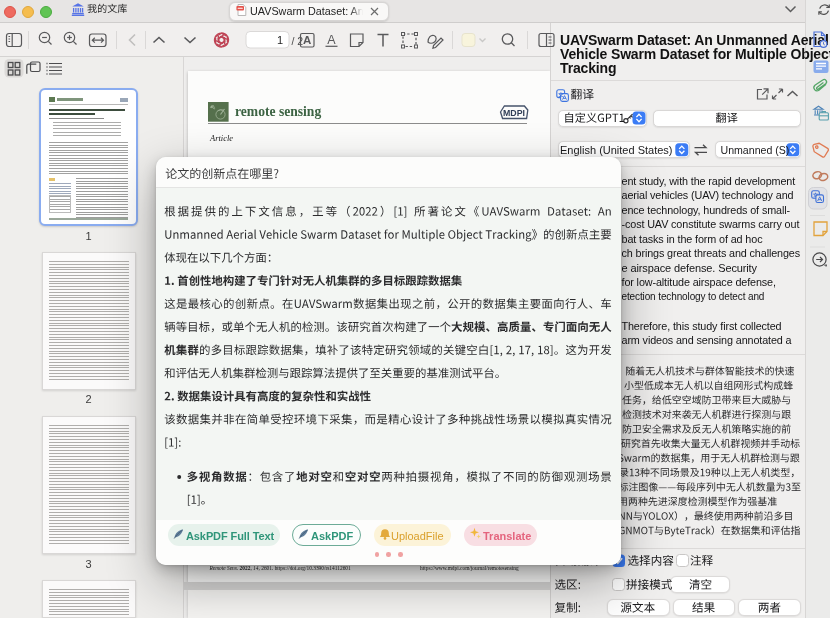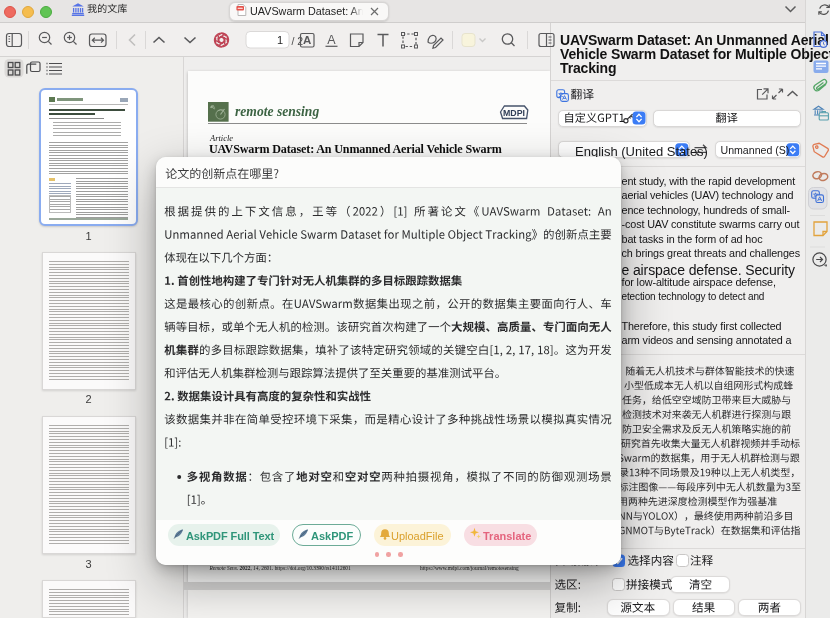--- a/index.html
+++ b/index.html
@@ -493,28 +493,27 @@
     <svg style="position:absolute;left:208.3px;top:101.5px;overflow:visible" width="21" height="20">
       <rect x="0" y="0" width="20.6" height="19.7" fill="#55704c"></rect>
       <g stroke="#aebfa6" fill="none" stroke-width="0.8" opacity="0.85">
         <path d="M3,4.5 l3.5,2.5 M5.2,3.2 l1.5,3.5"></path>
         <path d="M2.6,5.8 l2,-2.4" stroke-width="1.6"></path>
         <circle cx="12.5" cy="12.5" r="4.6"></circle>
         <path d="M9.5,9 a7,7 0 0 1 6,-1"></path>
         <path d="M12.5,12.5 l4,-5.5" stroke-width="1.1"></path>
       </g>
     </svg>
-    <div class="abs nw" style="left:235px;top:103.5px;font-family:'Liberation Serif',serif;font-style:italic;font-weight:bold;font-size:13.6px;color:#3c6343">remote sensing</div>
+    <div class="abs nw" style="left:235px;top:103.5px;font-family:'Liberation Serif',serif;font-weight:bold;font-size:13.6px;color:#3c6343">remote sensing</div>
     <svg style="position:absolute;left:499px;top:105px;overflow:visible" width="30" height="16">
       <path d="M3.5,1 h20 l4,4 v8.5 h-24 l-3,-6.5 z" fill="none" stroke="#46536b" stroke-width="1.3" transform="skewX(-8) translate(2,0)"></path>
       <text x="15" y="11" text-anchor="middle" font-size="8.8" font-weight="bold" fill="#2f3d56" font-family="Liberation Sans">MDPI</text>
     </svg>
     <div class="abs" style="left:208.3px;top:123.4px;width:319px;height:1px;background:#8c8c8c"></div>
     <div class="abs nw" style="left:210px;top:132.5px;font-family:'Liberation Serif',serif;font-style:italic;font-size:8.5px;color:#1c1c1c">Article</div>
-    <div class="abs nw" id="ptitle" style="left:209px;top:142px;font-family:'Liberation Serif',serif;font-weight:bold;font-size:12.1px;color:#0e0e0e;letter-spacing:-0.15px">UAVSwarm Dataset: An Unmanned Aerial Vehicle Swarm</div>
     <div class="abs nw" style="left:209px;top:155.2px;font-family:'Liberation Serif',serif;font-weight:bold;font-size:13.1px;color:#0e0e0e">Dataset for Multiple Object Tracking</div>
     <div class="abs nw" style="left:209.5px;top:564.8px;font-family:'Liberation Serif',serif;font-size:5.4px;color:#2a2a2a"><i>Remote Sens.</i> <b>2022</b>, <i>14</i>, 2601. https://doi.org/10.3390/rs14112601</div>
     <div class="abs nw" style="left:420px;top:564.8px;font-family:'Liberation Serif',serif;font-size:5.4px;color:#2a2a2a">https://www.mdpi.com/journal/remotesensing</div>
     <div class="abs nw" style="left:560px;top:32.5px;font-size:14px;font-weight:bold;color:#121212;line-height:14.1px;letter-spacing:-0.15px">UAVSwarm Dataset: An Unmanned Aerial<br>Vehicle Swarm Dataset for Multiple Object<br>Tracking</div>
     <div class="abs" style="left:551px;top:79.5px;width:254px;height:1px;background:#dcdad9"></div>
     <svg style="position:absolute;left:555.5px;top:88.5px;overflow:visible" width="14" height="14">
       <g fill="none" stroke="#3d74e0" stroke-width="1.1">
         <rect x="0.8" y="0.8" width="7.8" height="7.8" rx="1.8"></rect>
         <rect x="4.6" y="4.6" width="7.8" height="7.8" rx="1.8" fill="#f0efee"></rect>
         <path d="M2.6,4.6 h4.6 M4.9,3.2 v1.4 M3.2,4.6 c0.3,1.8 2.4,3 4,3.2 M6.6,4.6 c-0.3,1.4 -2.2,2.8 -4,3.2" stroke-width="0.8"></path>
@@ -543,30 +542,30 @@
       <rect x="236.3" y="120.3" width="13" height="13" rx="3.5" fill="#3b7cf5"></rect>
       <path d="M240.2,125.9 l2.6,-2.8 2.6,2.8 M240.2,127.7 l2.6,2.8 2.6,-2.8" fill="none" stroke="#fff" stroke-width="1.3"></path>
       <g transform="translate(144.5,121.5)" fill="none" stroke="#4a4a4c" stroke-width="1.3">
         <path d="M0,3.2 h11.5 l-3,-2.9 M12.5,7.8 H1 l3,2.9"></path>
       </g>
       <g transform="translate(73.5,89.5)" fill="none" stroke="#2f2f31" stroke-width="1.15">
         <circle cx="2.4" cy="8.2" r="2.1"></circle>
         <path d="M3.9,6.7 L9,1.6 M7.4,3.2 l1.6,1.6 M5.9,4.7 l1.2,1.2"></path>
       </g>
     </svg>
-    <div class="abs nw" style="left:575px;top:144px;font-size:13px;color:#1b1b1d">English (United States)</div>
+    <div class="abs nw" style="left:560px;top:144px;font-size:11px;color:#1b1b1d">English (United States)</div>
     <div class="abs nw" style="left:720.5px;top:144px;font-size:10.6px;color:#1b1b1d">Unmanned (S)</div>
     <div class="abs" style="left:551px;top:166px;width:254px;height:1px;background:#dcdad9"></div>
     <div class="abs nw" style="left:621.5px;top:174.8px;font-size:10.8px;letter-spacing:-0.12px;color:#151517">ent study, with the rapid development</div>
     <div class="abs nw" style="left:621.5px;top:189.3px;font-size:10.8px;letter-spacing:-0.12px;color:#151517">aerial vehicles (UAV) technology and</div>
     <div class="abs nw" style="left:621.5px;top:203.8px;font-size:10.8px;letter-spacing:-0.12px;color:#151517">ence technology, hundreds of small-</div>
     <div class="abs nw" style="left:621.5px;top:218.3px;font-size:10.8px;letter-spacing:-0.12px;color:#151517">-cost UAV constitute swarms carry out</div>
     <div class="abs nw" style="left:621.5px;top:232.8px;font-size:10.8px;letter-spacing:-0.12px;color:#151517">bat tasks in the form of ad hoc</div>
     <div class="abs nw" style="left:621.5px;top:247.3px;font-size:10.8px;letter-spacing:-0.12px;color:#151517">ch brings great threats and challenges</div>
-    <div class="abs nw" style="left:621.5px;top:261.8px;font-size:14px;letter-spacing:-0.12px;color:#151517">e airspace defense. Security</div>
+    <div class="abs nw" style="left:621.5px;top:261.8px;font-size:11px;letter-spacing:-0.12px;color:#151517">e airspace defense. Security</div>
     <div class="abs nw" style="left:621.5px;top:276.3px;font-size:10.8px;letter-spacing:-0.12px;color:#151517">for low-altitude airspace defense,</div>
     <div class="abs nw" style="left:621.5px;top:290.8px;font-size:10px;letter-spacing:-0.12px;color:#151517">etection technology to detect and</div>
     <div class="abs nw" style="left:621.5px;top:319.8px;font-size:10.8px;letter-spacing:-0.12px;color:#151517">Therefore, this study first collected</div>
     <div class="abs nw" style="left:621.5px;top:334.3px;font-size:10.8px;letter-spacing:-0.12px;color:#151517">arm videos and sensing annotated a</div>
     <div class="abs" style="left:551px;top:353.9px;width:254px;height:1px;background:#dcdad9"></div>
     <div class="abs" style="left:551px;top:547.7px;width:254px;height:1px;background:#dcdad9"></div>
     <div class="abs" style="left:670.3px;top:575.5px;width:59.5px;height:17.5px;background:#fff;border:1px solid #dcdad9;border-radius:6px;box-shadow:0 .5px 1.5px rgba(0,0,0,.1)"></div>
     <div class="abs" style="left:606.5px;top:598.5px;width:63.5px;height:17.5px;background:#fff;border:1px solid #dcdad9;border-radius:6px;box-shadow:0 .5px 1.5px rgba(0,0,0,.1)"></div>
     <div class="abs" style="left:673px;top:598.5px;width:61.5px;height:17.5px;background:#fff;border:1px solid #dcdad9;border-radius:6px;box-shadow:0 .5px 1.5px rgba(0,0,0,.1)"></div>
     <div class="abs" style="left:737.5px;top:598.5px;width:63.8px;height:17.5px;background:#fff;border:1px solid #dcdad9;border-radius:6px;box-shadow:0 .5px 1.5px rgba(0,0,0,.1)"></div>

